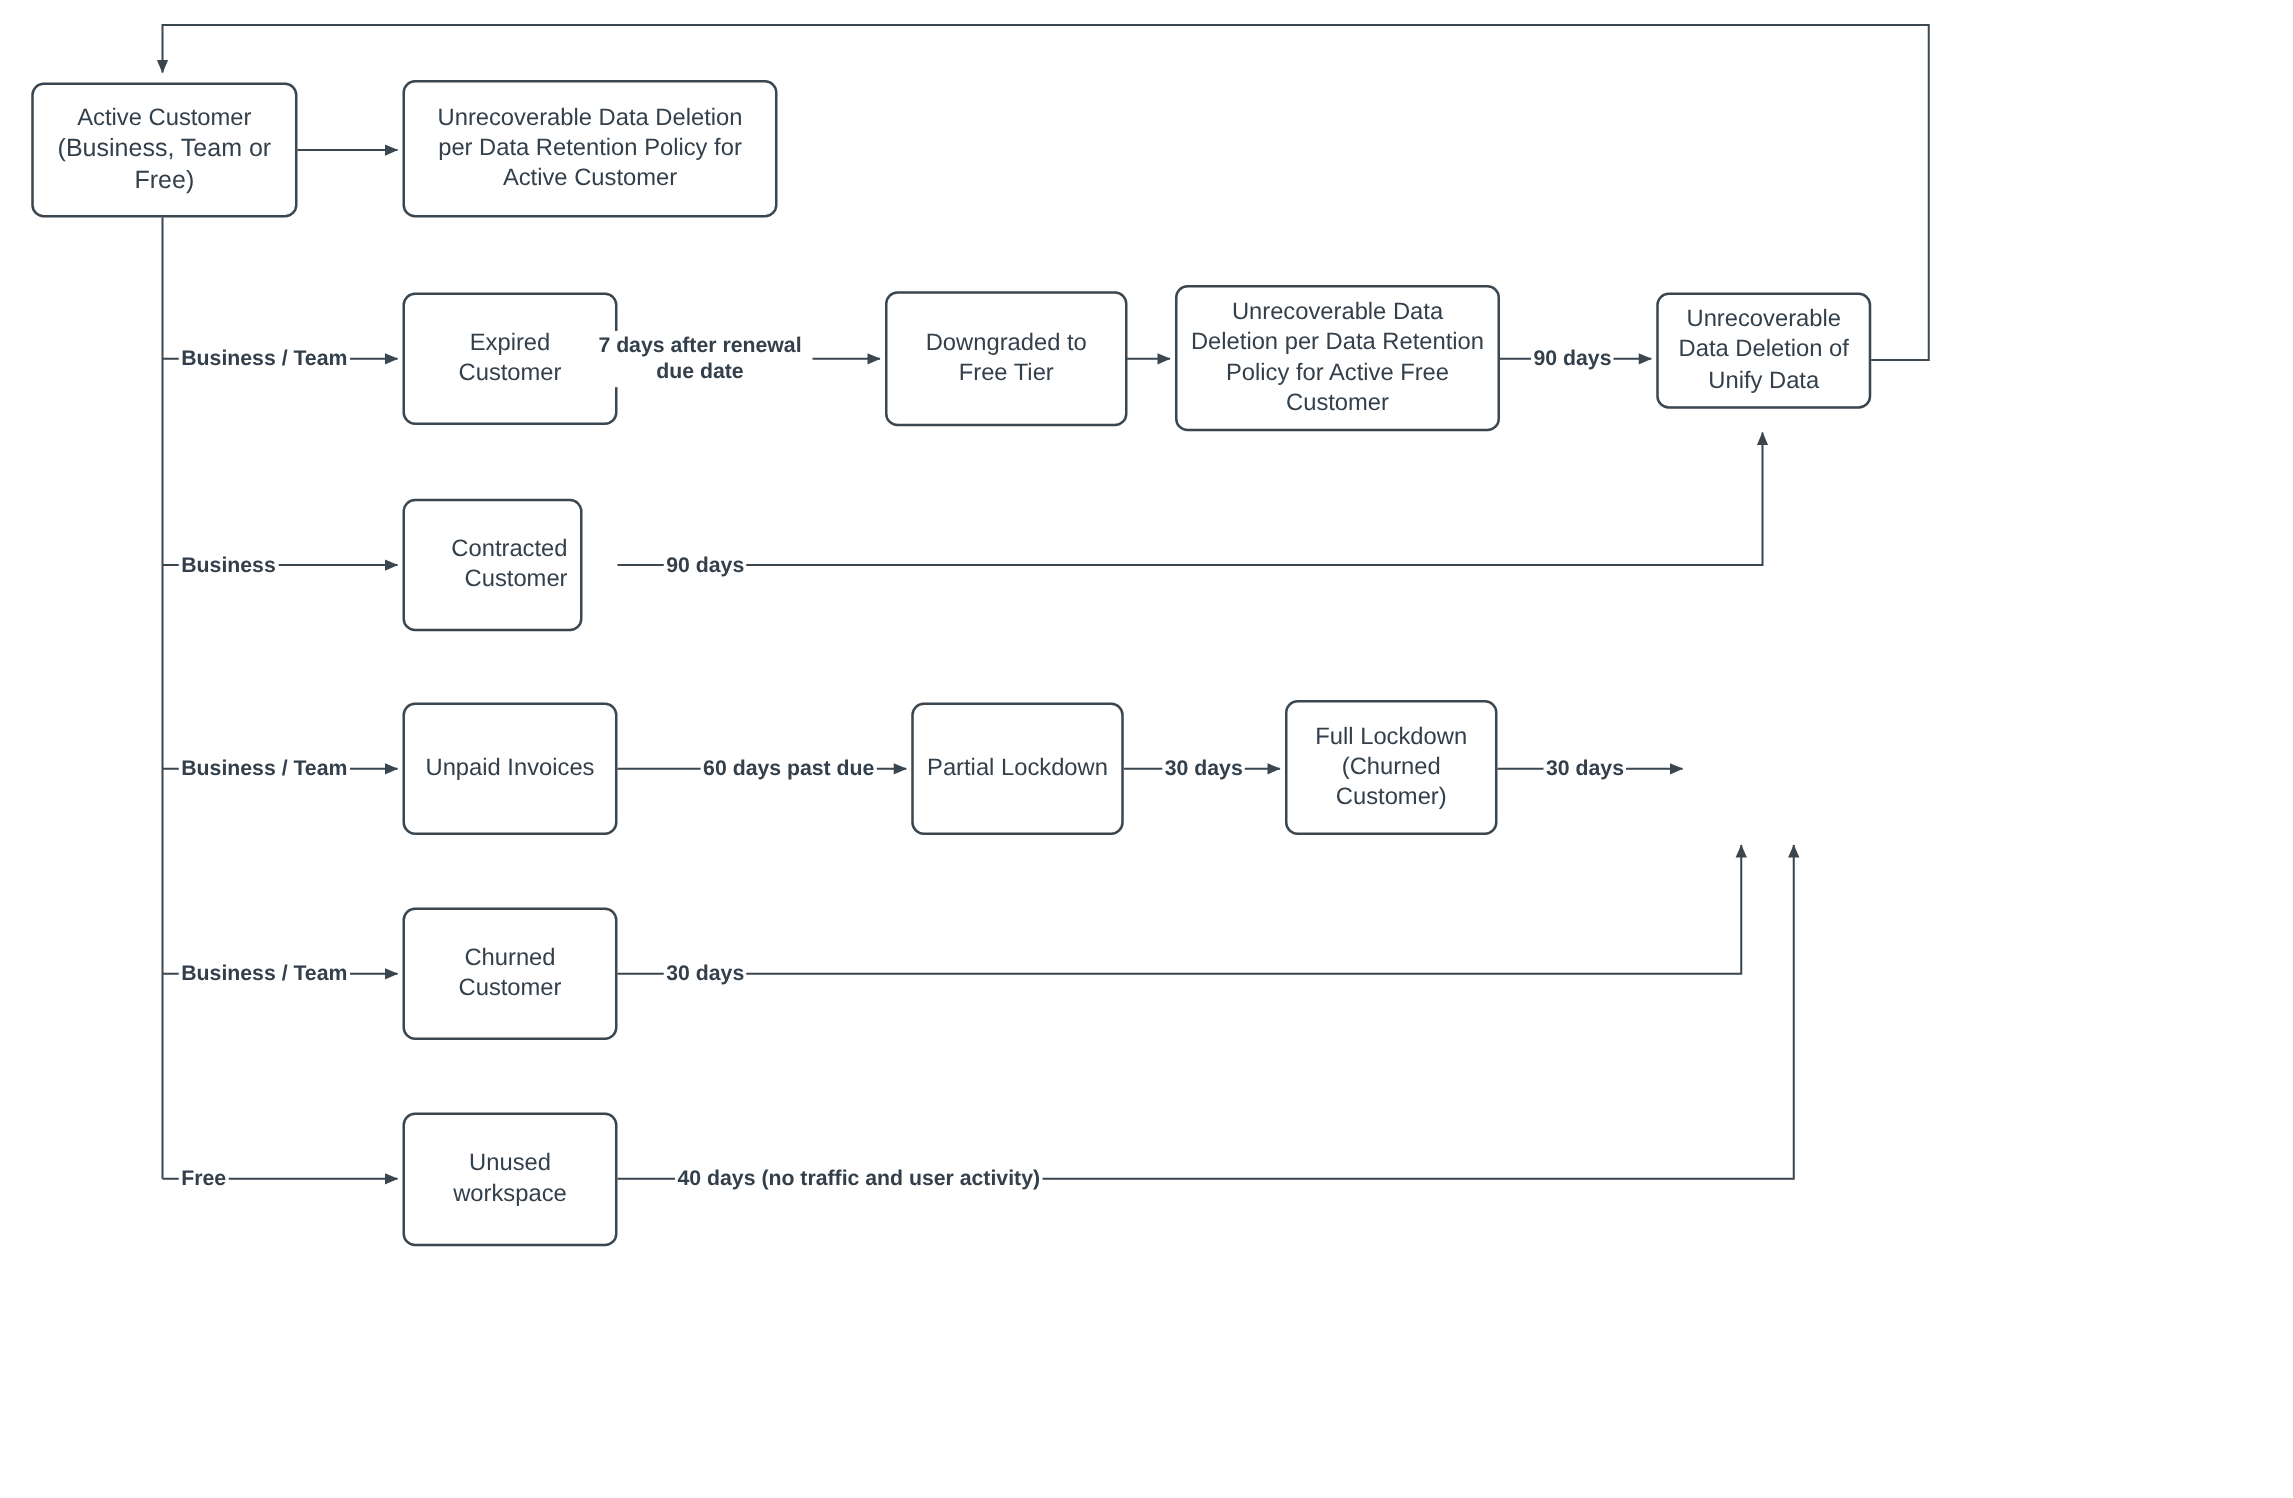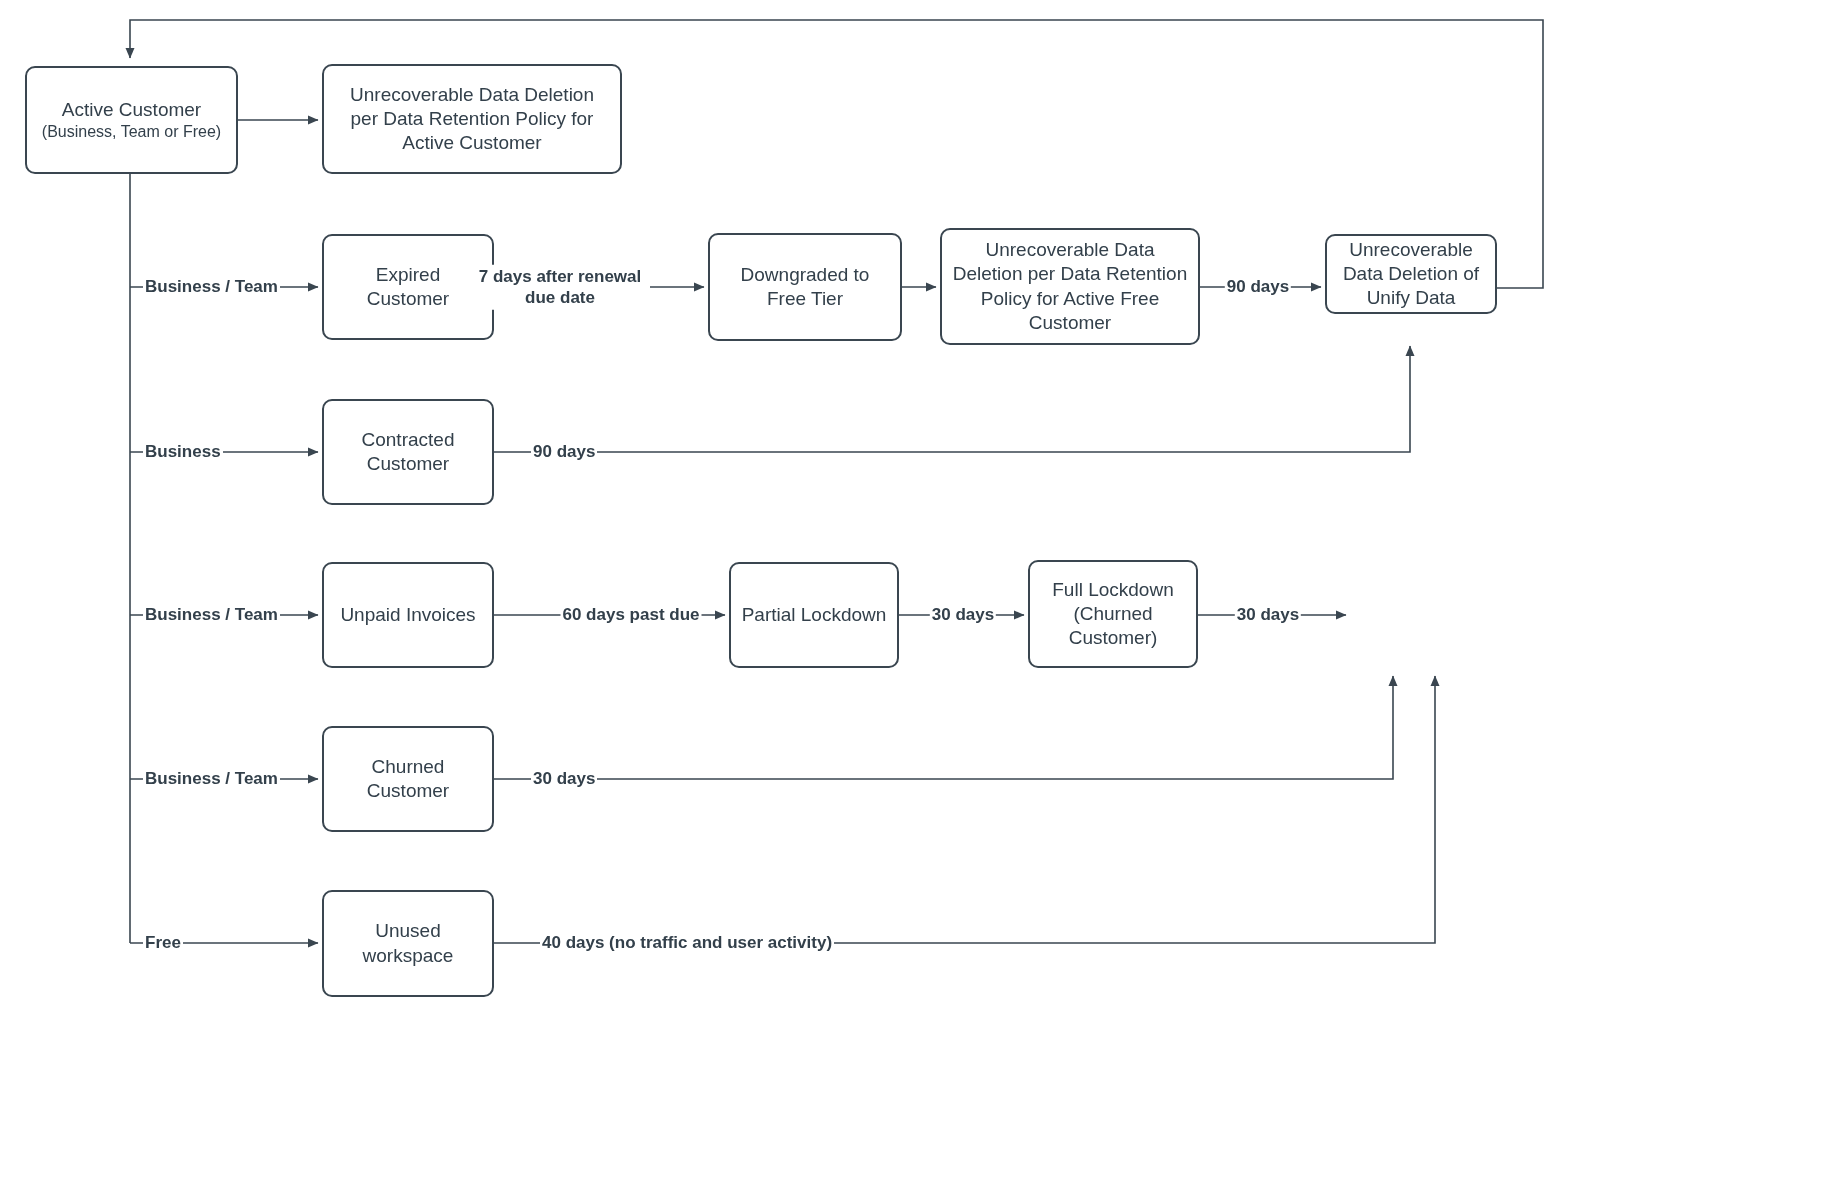--- a/index.html
+++ b/index.html
@@ -43,21 +43,21 @@
     text-align: center;
     border: 2px solid var(--border);
     border-radius: 10px;
     background: #ffffff;
     color: var(--text);
     font-size: 19px;
     line-height: 1.28;
     padding: 6px 10px;
   }
   .node .subtitle {
-    font-size: 16px;
+    font-size: 20px;
     line-height: 1.25;
   }
   .edge-label {
     position: absolute;
     background: #ffffff;
     color: var(--text);
     font-weight: bold;
     font-size: 17px;
     line-height: 1.25;
     white-space: nowrap;
@@ -136,25 +136,25 @@
   </div>
 
   <div class="node" style="left:708px; top:233px; width:194px; height:108px;">
     <span>Downgraded to Free Tier</span>
   </div>
 
   <div class="node" style="left:940px; top:228px; width:260px; height:117px;">
     <span>Unrecoverable Data Deletion per Data Retention Policy for Active Free Customer</span>
   </div>
 
-  <div class="node" style="left:1325px; top:234px; width:172px; height:80px;">
+  <div class="node" style="left:1325px; top:234px; width:172px; height:93px;">
     <span>Unrecoverable Data Deletion of Unify Data</span>
   </div>
 
-  <div class="node" style="left:322px; top:399px; width:172px; height:106px;">
+  <div class="node" style="left:322px; top:399px; width:144px; height:106px;text-align:right;">
     <span>Contracted Customer</span>
   </div>
 
   <div class="node" style="left:322px; top:562px; width:172px; height:106px;">
     <span>Unpaid Invoices</span>
   </div>
 
   <div class="node" style="left:729px; top:562px; width:170px; height:106px;">
     <span>Partial Lockdown</span>
   </div>

